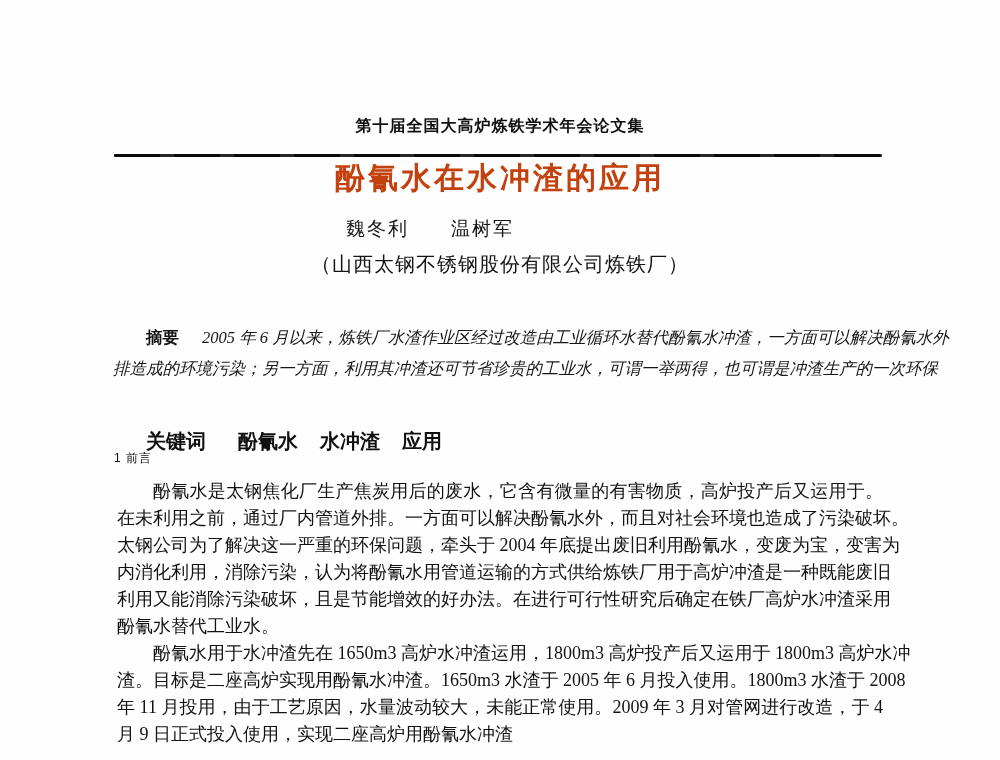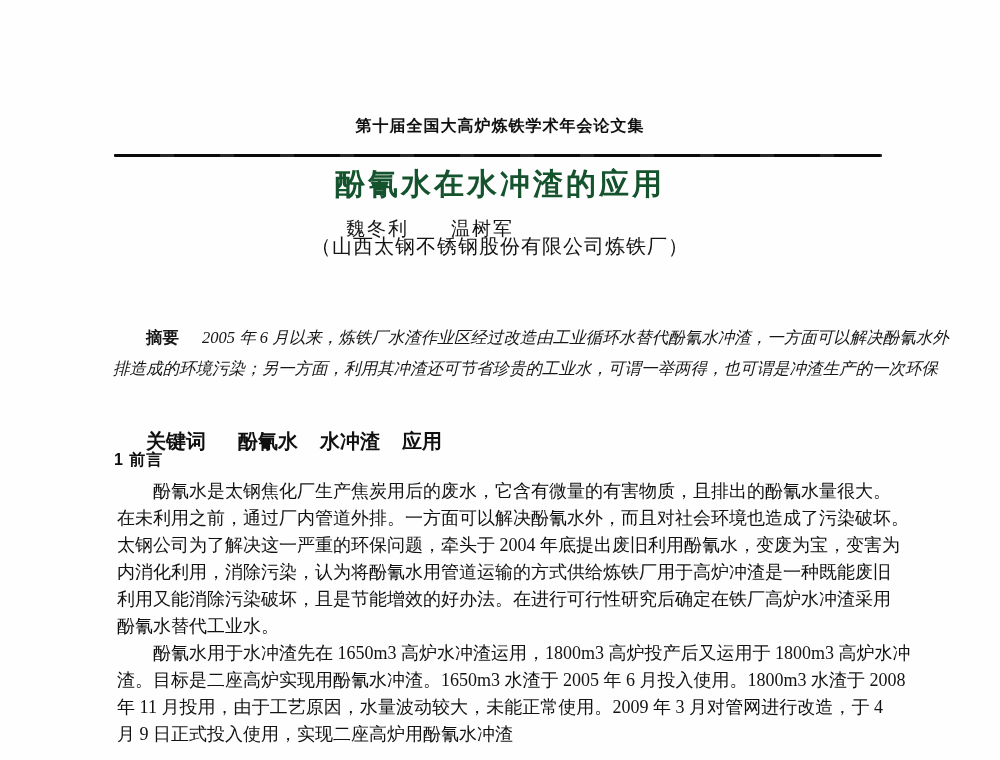--- a/index.html
+++ b/index.html
@@ -25,36 +25,36 @@
   }
   .header-rule {
     position: absolute;
     top: 154px; left: 114px;
     width: 768px; height: 3px;
     background: repeating-linear-gradient(90deg, #0a0a0a 0 46px, #262626 46px 60px);
     border-radius: 1px;
   }
   .paper-title {
     position: absolute;
-    top: 164px; left: 0; width: 1000px;
+    top: 158px; left: 0; width: 1000px;
     font-family: "Liberation Sans", sans-serif;
     font-weight: bold;
     font-size: 30px;
     letter-spacing: 3px;
-    color: #14532d;
+    color: #c2410c;
   }
   .authors {
     position: absolute;
     top: 216px; left: 14px; width: 832px;
     font-size: 19px;
     letter-spacing: 2px;
   }
   .affiliation {
     position: absolute;
-    top: 233px; left: 0; width: 1000px;
+    top: 251px; left: 0; width: 1000px;
     font-size: 20px;
     letter-spacing: 1px;
   }
 
   .abstract {
     position: absolute;
     top: 322px; left: 113px; width: 770px;
     font-size: 16.5px;
     line-height: 31px;
     font-style: italic;
@@ -88,22 +88,22 @@
     color: #101010;
   }
   .keywords { padding-left: 33px; box-sizing: border-box; }
   .keywords .kw-label { margin-right: 1.6em; }
   .keywords .kw-term { margin-right: 1.1em; }
 
   .section-heading {
     position: absolute;
     top: 450px; left: 114px;
     font-family: "Liberation Sans", sans-serif;
-    font-weight: bold;
-    font-size: 16px;
+    font-weight: normal;
+    font-size: 12px;
     color: #0e0e0e;
     letter-spacing: 1px;
   }
 
   .body-text {
     position: absolute;
     top: 478px; left: 117px; width: 766px;
     font-size: 18px;
     line-height: 27px;
     color: #121212;
@@ -129,21 +129,21 @@
     <div class="line">排造成的环境污染；另一方面，利用其冲渣还可节省珍贵的工业水，可谓一举两得，也可谓是冲渣生产的一次环保</div>
   </div>
 
   <div class="keywords">
     <span class="kw-label">关键词</span><span class="kw-term">酚氰水</span><span class="kw-term">水冲渣</span><span class="kw-term">应用</span>
   </div>
 
   <div class="section-heading">1 前言</div>
 
   <div class="body-text">
-    <div class="line indent">酚氰水是太钢焦化厂生产焦炭用后的废水，它含有微量的有害物质，且排出的酚氰水量很大。</div>
+    <div class="line indent">酚氰水是太钢焦化厂生产焦炭用后的废水，它含有微量的有害物质，高炉投产后又运用于。</div>
     <div class="line">在未利用之前，通过厂内管道外排。一方面可以解决酚氰水外，而且对社会环境也造成了污染破坏。</div>
     <div class="line">太钢公司为了解决这一严重的环保问题，牵头于 2004 年底提出废旧利用酚氰水，变废为宝，变害为</div>
     <div class="line">内消化利用，消除污染，认为将酚氰水用管道运输的方式供给炼铁厂用于高炉冲渣是一种既能废旧</div>
     <div class="line">利用又能消除污染破坏，且是节能增效的好办法。在进行可行性研究后确定在铁厂高炉水冲渣采用</div>
     <div class="line endline">酚氰水替代工业水。</div>
     <div class="line indent">酚氰水用于水冲渣先在 1650m3 高炉水冲渣运用，1800m3 高炉投产后又运用于 1800m3 高炉水冲</div>
     <div class="line">渣。目标是二座高炉实现用酚氰水冲渣。1650m3 水渣于 2005 年 6 月投入使用。1800m3 水渣于 2008</div>
     <div class="line">年 11 月投用，由于工艺原因，水量波动较大，未能正常使用。2009 年 3 月对管网进行改造，于 4</div>
     <div class="line endline">月 9 日正式投入使用，实现二座高炉用酚氰水冲渣</div>
   </div>

